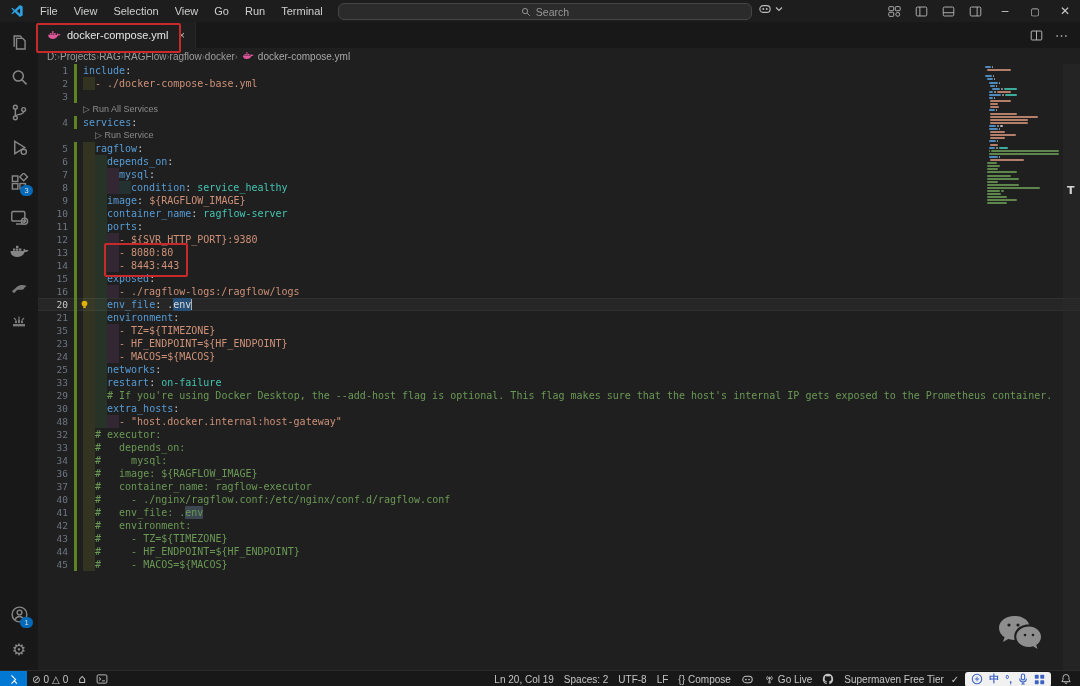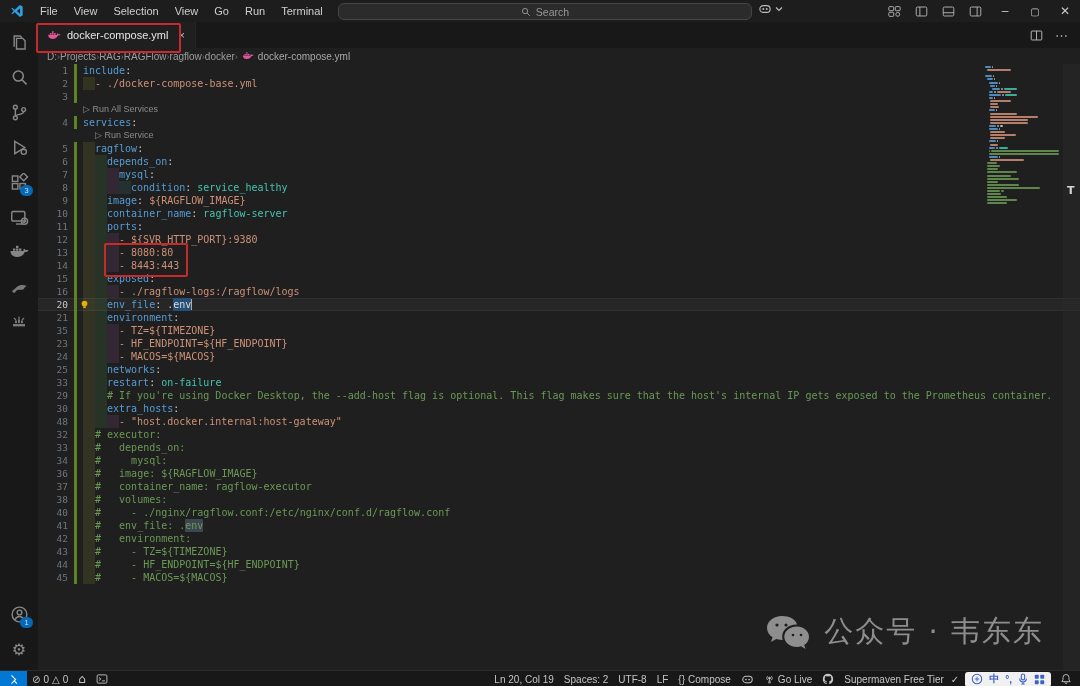--- a/index.html
+++ b/index.html
@@ -313,21 +313,20 @@
         <div class="row"><span class="ln">25</span><span class="gitbar"></span><span class="code"><span class="ichunk i0"></span><span class="ichunk i1"></span><span class="sk">networks</span><span class="sp">:</span></span></div>
         <div class="row"><span class="ln">33</span><span class="gitbar"></span><span class="code"><span class="ichunk i0"></span><span class="ichunk i1"></span><span class="sk">restart</span><span class="sp">: </span><span class="sv">on-failure</span></span></div>
         <div class="row"><span class="ln">29</span><span class="gitbar"></span><span class="code"><span class="ichunk i0"></span><span class="ichunk i1"></span><span class="sc"># If you're using Docker Desktop, the --add-host flag is optional. This flag makes sure that the host's internal IP gets exposed to the Prometheus container.</span></span></div>
         <div class="row"><span class="ln">30</span><span class="gitbar"></span><span class="code"><span class="ichunk i0"></span><span class="ichunk i1"></span><span class="sk">extra_hosts</span><span class="sp">:</span></span></div>
         <div class="row"><span class="ln">48</span><span class="gitbar"></span><span class="code"><span class="ichunk i0"></span><span class="ichunk i1"></span><span class="ichunk i2"></span><span class="ss">- "host.docker.internal:host-gateway"</span></span></div>
         <div class="row"><span class="ln">32</span><span class="gitbar"></span><span class="code"><span class="ichunk i0"></span><span class="sc"># executor:</span></span></div>
         <div class="row"><span class="ln">33</span><span class="gitbar"></span><span class="code"><span class="ichunk i0"></span><span class="sc">#   depends_on:</span></span></div>
         <div class="row"><span class="ln">34</span><span class="gitbar"></span><span class="code"><span class="ichunk i0"></span><span class="sc">#     mysql:</span></span></div>
         <div class="row"><span class="ln">36</span><span class="gitbar"></span><span class="code"><span class="ichunk i0"></span><span class="sc">#   image: ${RAGFLOW_IMAGE}</span></span></div>
         <div class="row"><span class="ln">37</span><span class="gitbar"></span><span class="code"><span class="ichunk i0"></span><span class="sc">#   container_name: ragflow-executor</span></span></div>
-        <div class="row"><span class="ln">38</span><span class="gitbar"></span><span class="code"><span class="ichunk i0"></span><span class="sc">#   volumes:</span></span></div>
         <div class="row"><span class="ln">40</span><span class="gitbar"></span><span class="code"><span class="ichunk i0"></span><span class="sc">#     - ./nginx/ragflow.conf:/etc/nginx/conf.d/ragflow.conf</span></span></div>
         <div class="row"><span class="ln">41</span><span class="gitbar"></span><span class="code"><span class="ichunk i0"></span><span class="sc">#   env_file: .</span><span class="sc scm">env</span></span></div>
         <div class="row"><span class="ln">42</span><span class="gitbar"></span><span class="code"><span class="ichunk i0"></span><span class="sc">#   environment:</span></span></div>
         <div class="row"><span class="ln">43</span><span class="gitbar"></span><span class="code"><span class="ichunk i0"></span><span class="sc">#     - TZ=${TIMEZONE}</span></span></div>
         <div class="row"><span class="ln">44</span><span class="gitbar"></span><span class="code"><span class="ichunk i0"></span><span class="sc">#     - HF_ENDPOINT=${HF_ENDPOINT}</span></span></div>
         <div class="row"><span class="ln">45</span><span class="gitbar"></span><span class="code"><span class="ichunk i0"></span><span class="sc">#     - MACOS=${MACOS}</span></span></div>
       </div>
     <div id="minimap">
         <div class="mrow" style="top: 0px;">
           <span class="mseg" style="left: 0px; width: 6.3px; background: rgb(86, 156, 214);"></span>
@@ -576,16 +575,15 @@
 
   <div id="watermark">
     <svg width="48" height="40" viewBox="0 0 48 40">
       <path fill="#8e8e8e" d="M18 4C9.7 4 3 9.4 3 16c0 3.8 2.2 7.1 5.6 9.3L7 30l5.2-2.9c1.8.5 3.4.8 5.1.8.5 0 1 0 1.5-.1-.4-1.1-.6-2.2-.6-3.4 0-6.6 6.3-11.9 14-11.9h.9C31.7 7.3 25.5 4 18 4z"></path>
       <path fill="#8e8e8e" d="M33 14.5c-7 0-12.7 4.6-12.7 10.2S26 34.9 33 34.9c1.4 0 2.8-.2 4.1-.6L41.5 37l-1.3-4c2.9-1.9 4.8-4.9 4.8-8.3 0-5.6-5.7-10.2-12-10.2z"></path>
       <circle cx="13" cy="13" r="1.6" fill="#1f1f1f"></circle>
         <circle cx="22" cy="13" r="1.6" fill="#1f1f1f"></circle>
       <circle cx="29" cy="23" r="1.3" fill="#1f1f1f"></circle>
         <circle cx="37" cy="23" r="1.3" fill="#1f1f1f"></circle>
     </svg>
-    <span>公众号 · 韦东东</span>
   </div>
 
 </div>
 
 </body></html>

